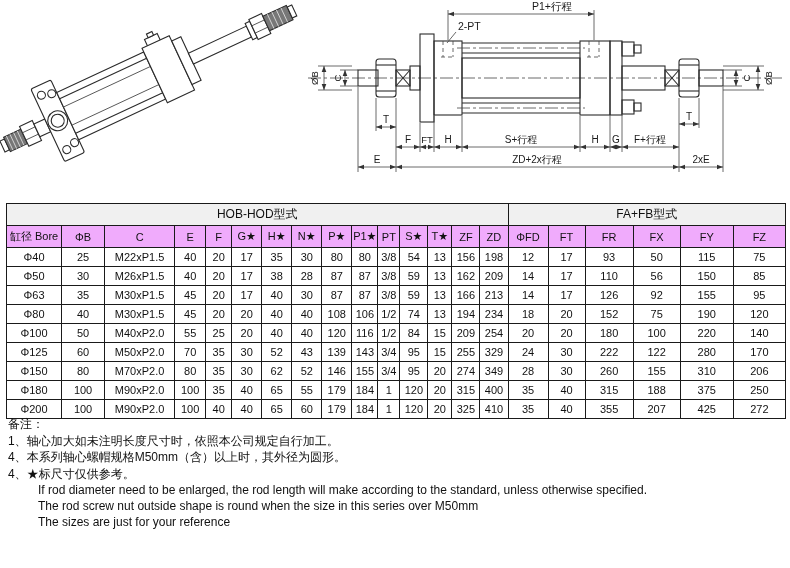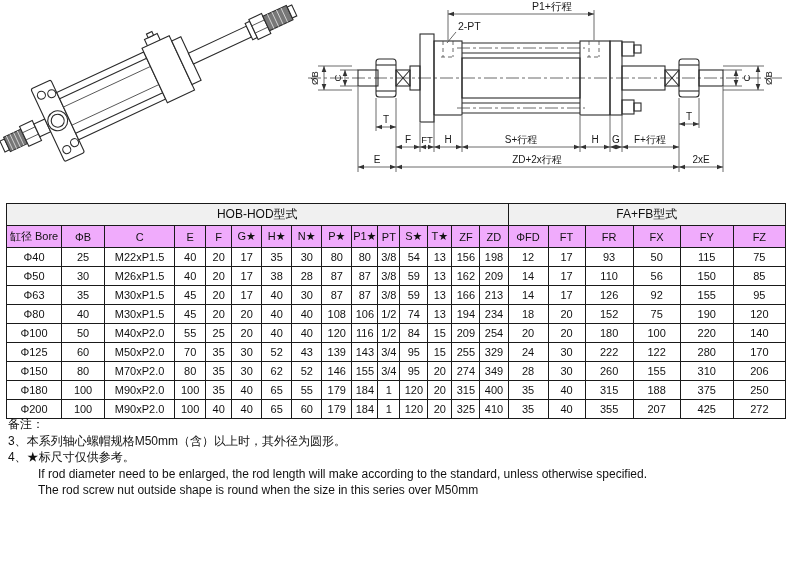--- a/index.html
+++ b/index.html
@@ -462,22 +462,24 @@
           <td>207</td>
           <td>425</td>
           <td>272</td>
         </tr>
       </tbody>
     </table>
 
   <div class="notes">
     <div class="title">备注：</div>
     <div>
-        <div class="cn-line">3、本系列轴心螺帽规格M50mm（含）以上时，其外径为圆形。</div>
+        <div class="cn-line">1、轴心加大如未注明长度尺寸时，依照本公司规定自行加工。</div>
+        <div class="cn-line">4、本系列轴心螺帽规格M50mm（含）以上时，其外径为圆形。</div>
         <div class="cn-line">4、★标尺寸仅供参考。</div>
       </div>
     <div class="en-block">
         <div class="en-line">If rod diameter need to be enlarged, the rod length will make according to the standard, unless otherwise specified.</div>
         <div class="en-line">The rod screw nut outside shape is round when the size in this series over M50mm</div>
+        <div class="en-line">The sizes are just for your reference</div>
       </div>
   </div>
 
 </div>
 
 </body></html>

